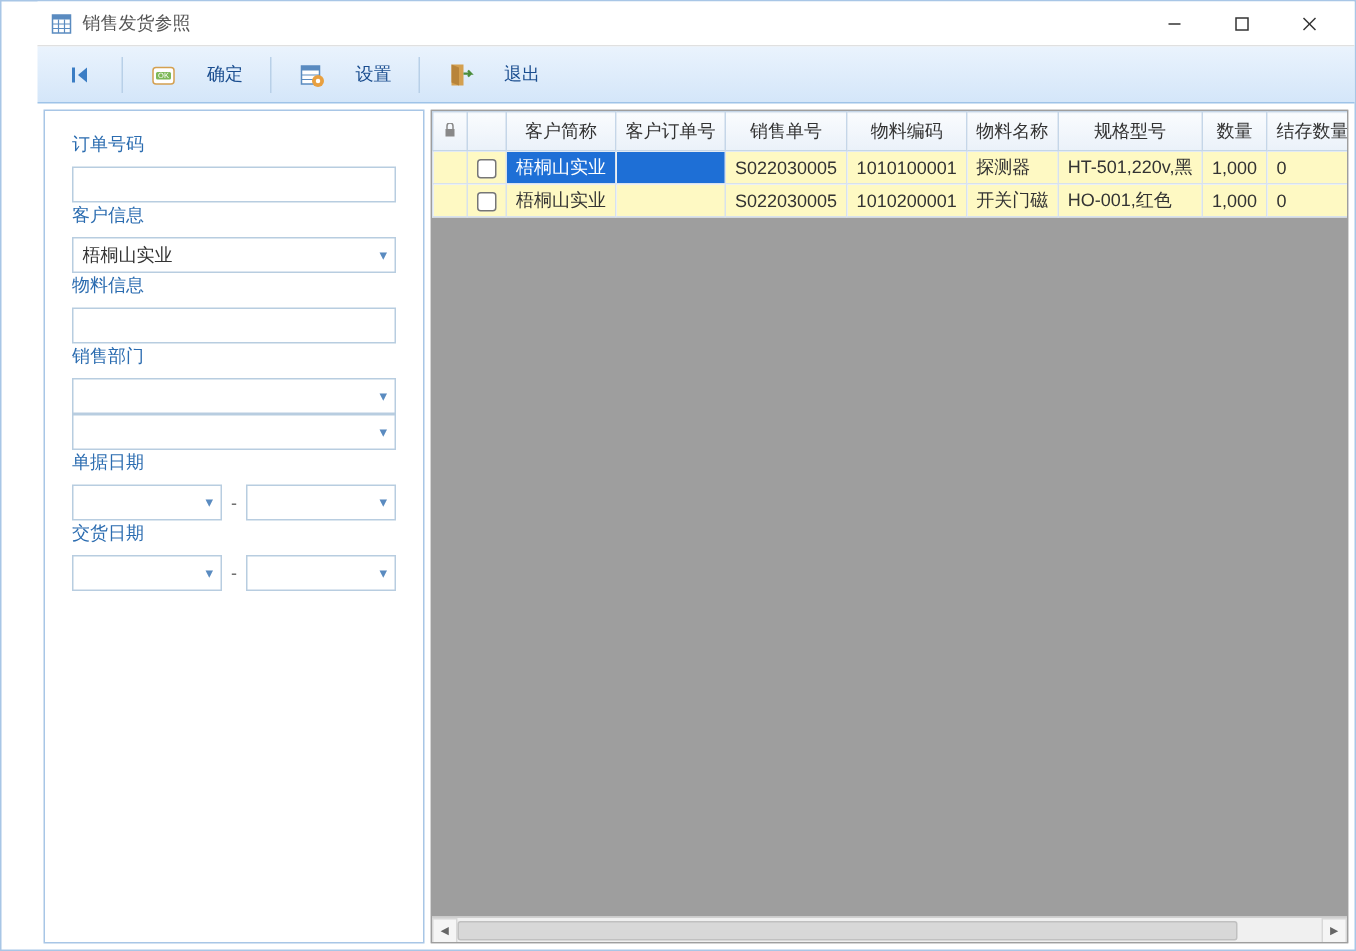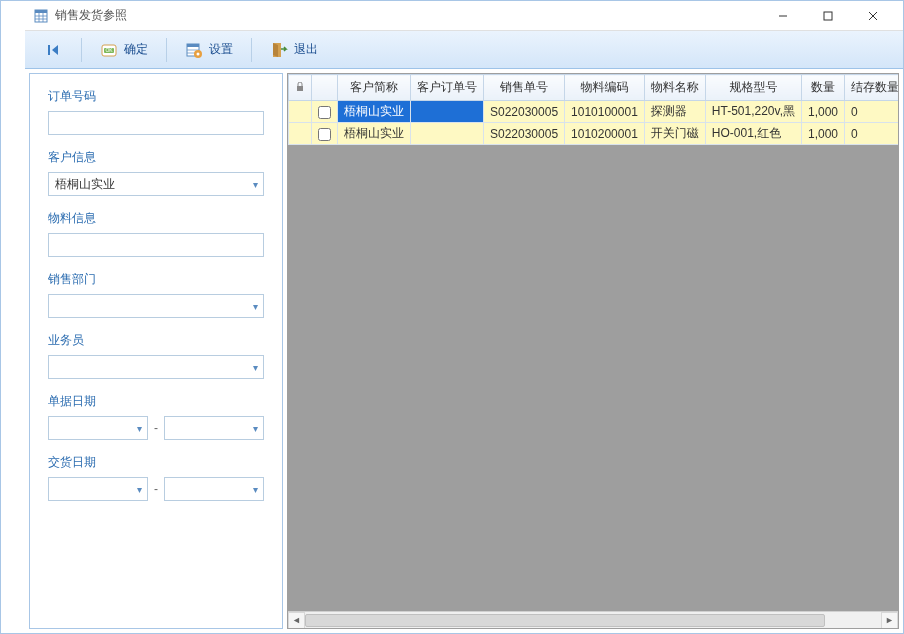--- a/index.html
+++ b/index.html
@@ -4,27 +4,27 @@
 <style>
 * { box-sizing: border-box; margin: 0; padding: 0; }
 body { font-family: "Microsoft YaHei", SimSun, Arial, sans-serif; font-size: 12px; color: #333; background: #fff; overflow: hidden; }
 .window { width: 904px; height: 634px; border: 1px solid #a8c6e6; display: flex; flex-direction: column; padding-left: 24px; }
 .titlebar { height: 30px; background: #fff; border-bottom: 1px solid #e0e0e0; display: flex; align-items: center; padding: 0 8px; }
 .titlebar-icon { width: 16px; height: 16px; margin-right: 6px; display: inline-flex; align-items: center; justify-content: center; }
 .titlebar-title { flex: 1; color: #555; }
 .titlebar-controls { display: flex; gap: 0; }
 .titlebar-btn { width: 45px; height: 28px; display: flex; align-items: center; justify-content: center; color: #555; cursor: pointer; }
 .toolbar { height: 38px; background: linear-gradient(#eaf3fd, #d4e6f9); border-bottom: 1px solid #9ec3e8; display: flex; align-items: center; padding: 0 10px; gap: 4px; }
-.tool-btn { display: flex; align-items: center; gap: 6px; padding: 4px 10px; color: #1a4d8f; cursor: pointer; border-radius: 3px; }
+.tool-btn { display: flex; align-items: center; gap: 20px; padding: 4px 10px; color: #1a4d8f; cursor: pointer; border-radius: 3px; }
 .tool-sep { width: 1px; height: 24px; background: #b8d0e8; margin: 0 4px; }
 .tool-icon { width: 18px; height: 18px; display: inline-flex; align-items: center; justify-content: center; }
 .content { flex: 1; display: flex; overflow: hidden; }
 .sidebar { width: 254px; border: 1px solid #a8c6e6; margin: 4px; display: flex; flex-direction: column; background: #fff; }
 .sidebar-body { flex: 1; padding: 14px 18px; overflow-y: auto; }
-.form-group { margin-bottom: 14px; }
+.form-group { }
 .form-label { color: #2b6cb0; display: block; margin-bottom: 6px; }
 .form-input, .form-select { width: 100%; height: 24px; border: 1px solid #b8cde0; padding: 0 6px; font-size: 12px; color: #333; background: #fff; }
 .select-wrap { position: relative; width: 100%; }
 .select-wrap::after { content: "▾"; position: absolute; right: 6px; top: 50%; transform: translateY(-50%); color: #5a8bc0; font-size: 10px; pointer-events: none; }
 .date-row { display: flex; align-items: center; gap: 6px; }
 .date-row .select-wrap { flex: 1; }
 .date-sep { color: #666; }
 .sidebar-footer { height: 38px; border-top: 1px solid #e0e8f0; display: flex; align-items: center; justify-content: center; gap: 30px; }
 .footer-btn { display: flex; align-items: center; gap: 4px; color: #1a4d8f; cursor: pointer; }
 .main { flex: 1; margin: 4px 4px 4px 0; display: flex; flex-direction: column; overflow: hidden; }
@@ -138,21 +138,20 @@
         </div>
         <div class="form-group">
           <label class="form-label">物料信息</label>
           <input class="form-input" value="" style="">
         </div>
         <div class="form-group">
           <label class="form-label">销售部门</label>
           <div class="select-wrap"><input class="form-input" value="" style=""></div>
         </div>
         <div class="form-group">
-          <label class="form-label">业务员</label>
           <div class="select-wrap"><input class="form-input" value="" style=""></div>
         </div>
         <div class="form-group">
           <label class="form-label">单据日期</label>
           <div class="date-row">
             <div class="select-wrap"><input class="form-input" value="" style=""></div>
             <span class="date-sep">-</span>
             <div class="select-wrap"><input class="form-input" value="" style=""></div>
           </div>
         </div>

